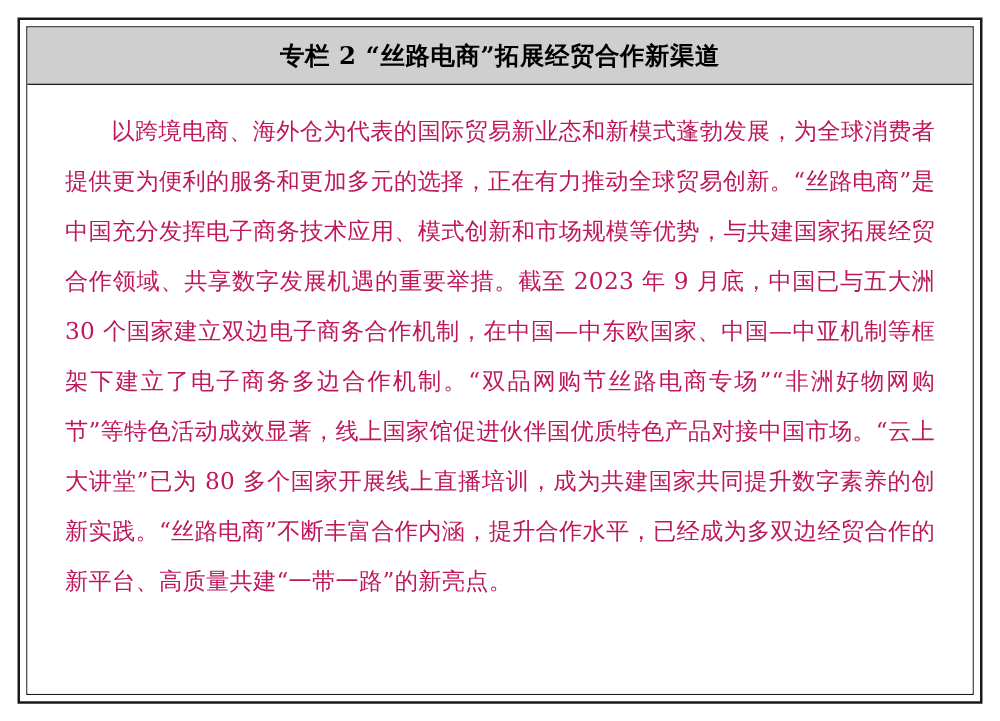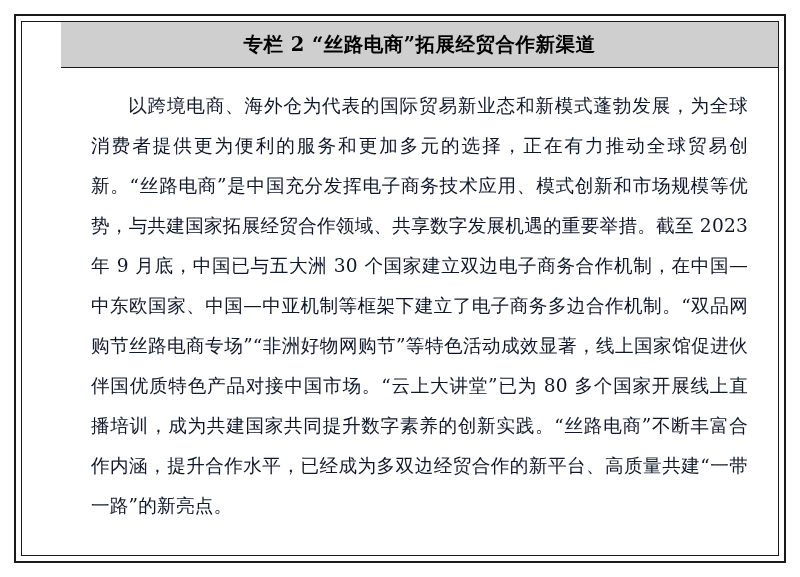--- a/index.html
+++ b/index.html
@@ -35,21 +35,20 @@
   .box-inner {
     position: absolute;
     left: 5px;
     top: 5px;
     right: 5px;
     bottom: 5px;
     border: 1px solid #1a1a1a;
     box-sizing: border-box;
     display: flex;
     flex-direction: column;
-    padding-left: 39px;
   }
   .header {
     background: #cfcfcf;
     border-bottom: 1px solid #1a1a1a;
     height: 46px;
     min-height: 46px;
     display: flex;
     align-items: center;
     justify-content: center;
     box-sizing: border-box;
@@ -64,21 +63,21 @@
   }
   .body-area {
     flex: 1;
     padding: 18px 30px 10px 30px;
     box-sizing: border-box;
     background: #ffffff;
   }
   .para {
     font-size: 18.6px;
     line-height: 40px;
-    color: #0f172a;
+    color: #be185d;
     text-align: justify;
     text-justify: inter-ideograph;
     text-indent: 2em;
     margin: 0;
     font-family: "DejaVu Serif", "Liberation Serif", serif;
     letter-spacing: 0.2px;
   }
 </style>
 </head>
 <body>

